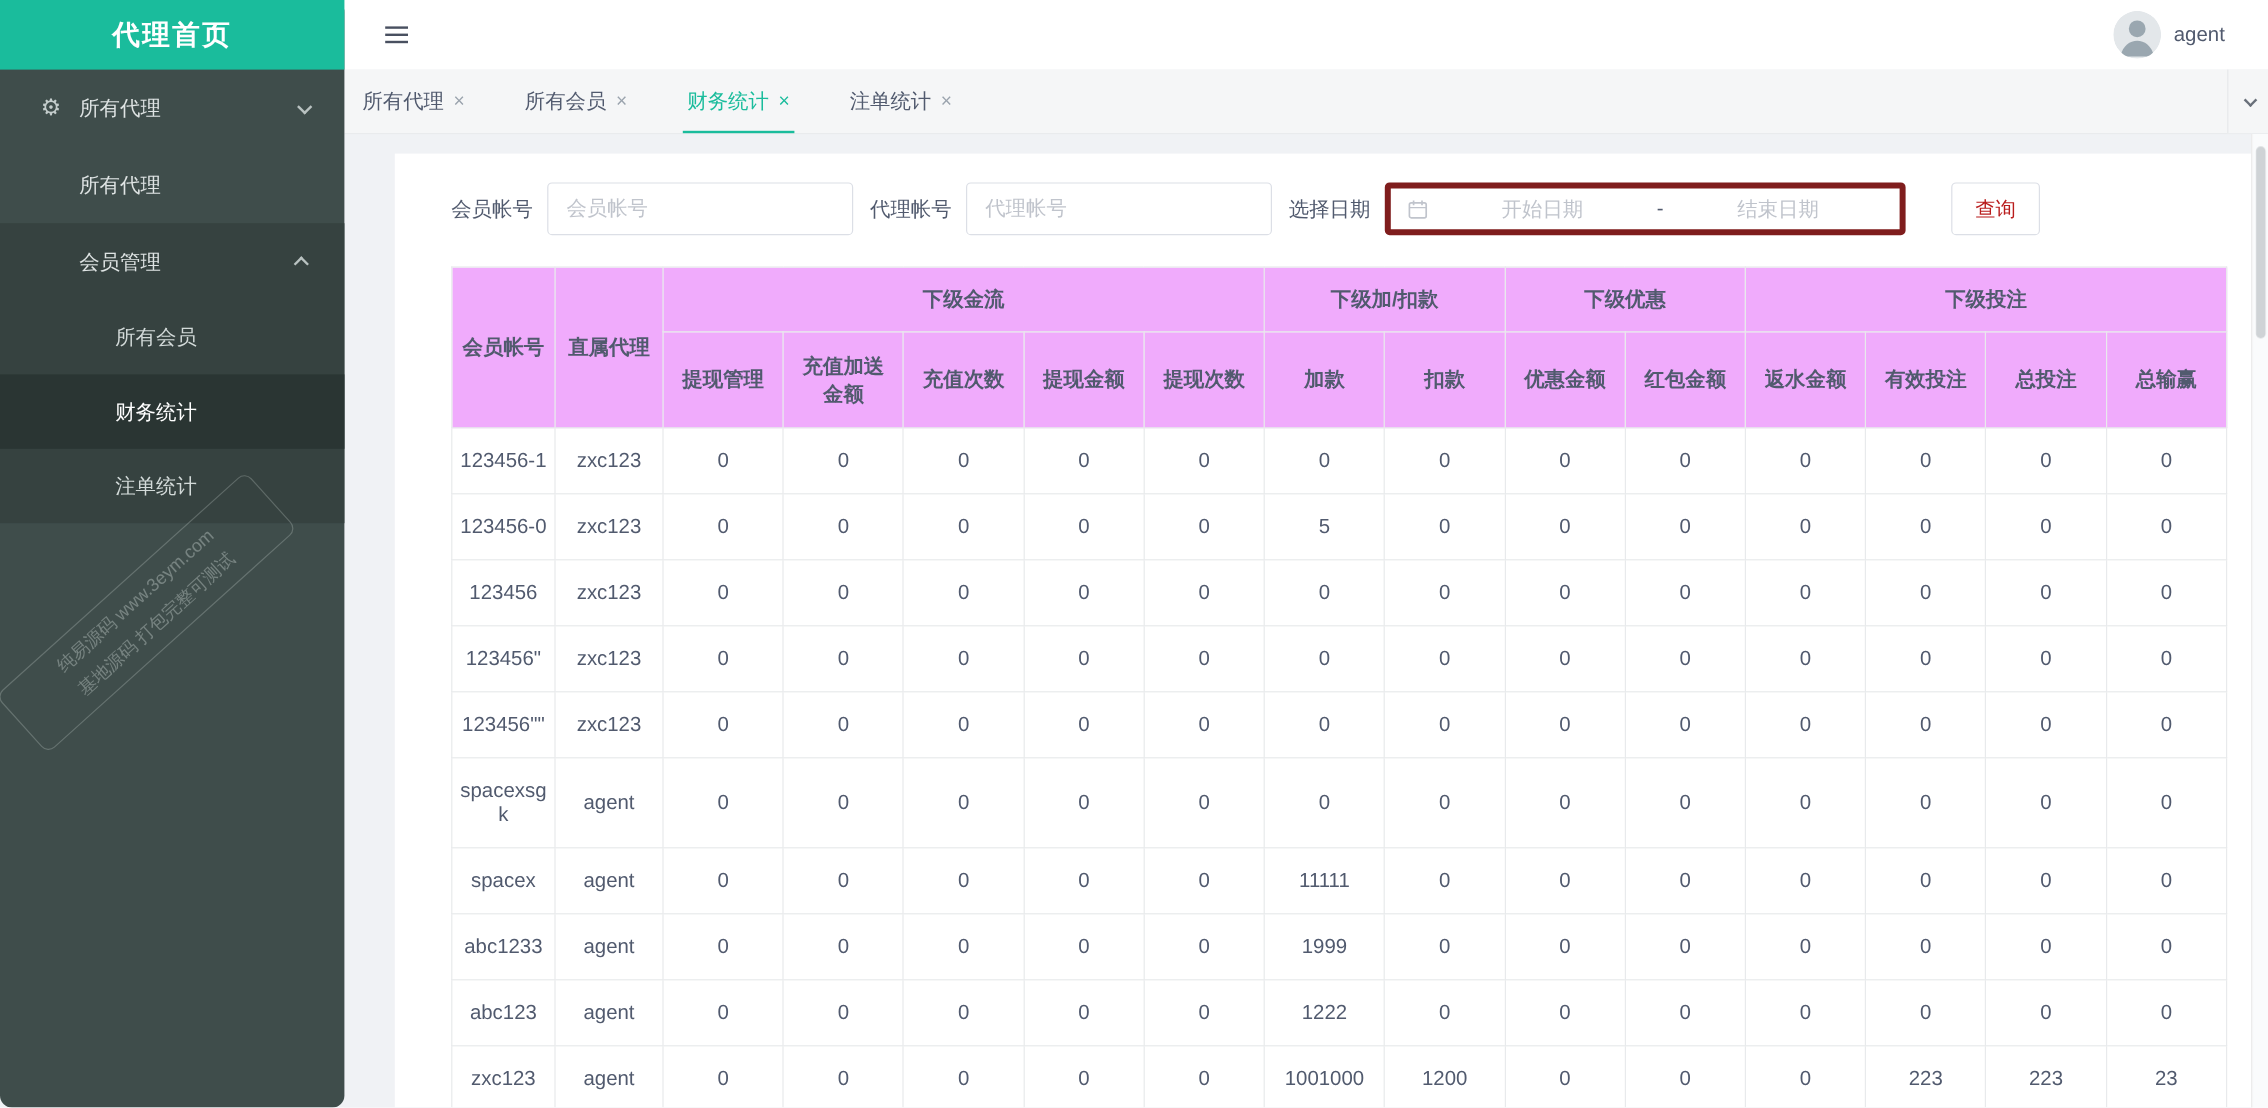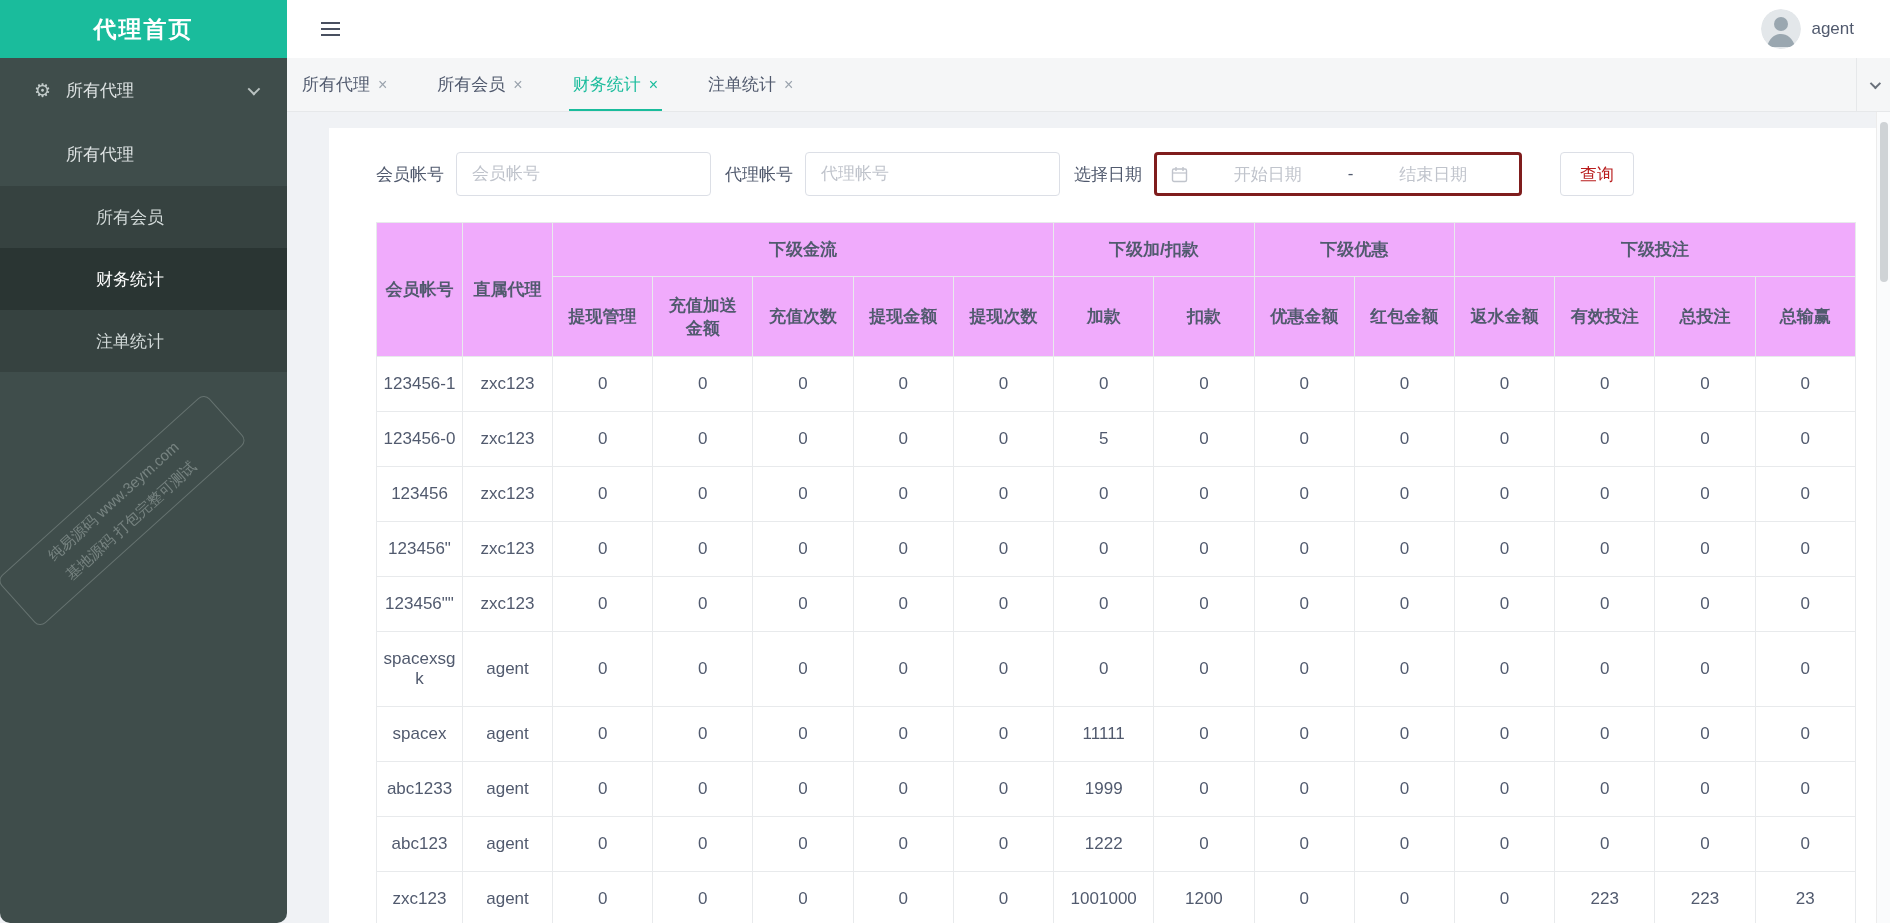--- a/index.html
+++ b/index.html
@@ -53,21 +53,21 @@
 
   .content{flex:1;background:#f0f2f5;padding-top:16px;overflow:hidden;padding-left:42px;}
   .panel{background:#fff;height:100%;margin-right:14px;padding:24px 20px 0 47px;overflow:hidden;}
 
   
   .filters{display:flex;align-items:center;margin-bottom:26px;}
   .flabel{font-size:17px;color:#515a6e;margin-right:12px;white-space:nowrap;}
   .finput{width:255px;height:44px;border:1px solid #dcdfe6;border-radius:4px;padding:0 15px;font-size:17px;
     color:#515a6e;margin-right:14px;outline:none;background:#fff;}
   .finput::placeholder{color:#c0c4cc;}
-  .daterange{display:flex;align-items:center;width:368px;height:44px;border:3px solid #7f1d1d;border-radius:4px;
+  .daterange{display:flex;align-items:center;width:434px;height:44px;border:5px solid #7f1d1d;border-radius:4px;
     padding:0 14px;cursor:pointer;background:#fff;}
   .cal-icon{margin-right:8px;flex:none;display:flex;}
   .dph{flex:1;text-align:center;color:#c0c4cc;font-size:17px;}
   .dsep{color:#515a6e;margin:0 8px;font-size:17px;}
   .search-btn{margin-left:38px;height:44px;padding:0 19px;background:#fff;border:1px solid #dcdfe6;
     border-radius:4px;font-size:17px;color:#b91c1c;cursor:pointer;font-family:inherit;}
 
   
   table{width:100%;border-collapse:collapse;table-layout:fixed;}
   th,td{border:1px solid #e8eaec;text-align:center;font-size:17px;color:#515a6e;background:#fff;}
@@ -93,20 +93,24 @@
     <nav>
       <div class="menu-item with-icon">
         <span class="mi-icon">⚙</span>
         <span class="mi-label">所有代理</span>
         <span class="chev down"></span>
       </div>
       <div class="menu-item">
         <span class="mi-label">所有代理</span>
       </div>
       <div class="menu-group">
+        <div class="menu-item">
+          <span class="mi-label">会员管理</span>
+          <span class="chev up"></span>
+        </div>
         <div class="sub-item">所有会员</div>
         <div class="sub-item active">财务统计</div>
         <div class="sub-item">注单统计</div>
       </div>
     </nav>
     <div class="watermark">
       <div>纯易源码 www.3eym.com</div>
       <div>基地源码 打包完整可测试</div>
     </div>
   </aside>

